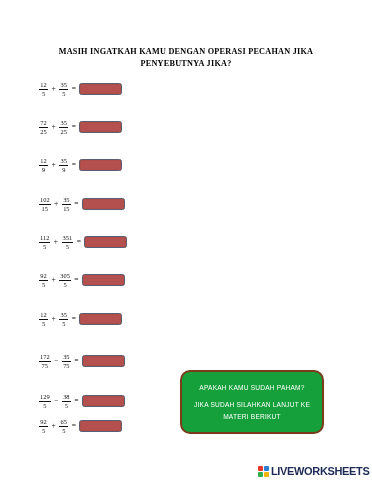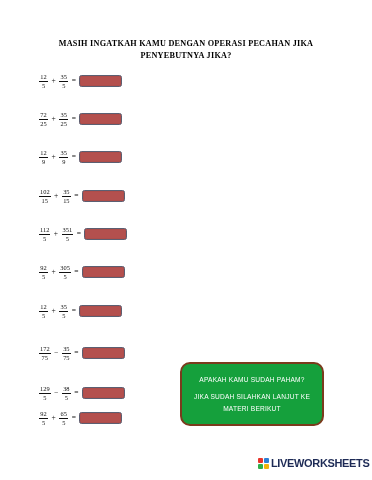--- a/index.html
+++ b/index.html
@@ -11,21 +11,21 @@
     height: 480px;
     background: #ffffff;
     font-family: "Liberation Serif", serif;
     position: relative;
     overflow: hidden;
   }
 
   #worksheet {
     position: absolute;
     left: 0;
-    top: 0;
+    top: 8px;
     width: 372px;
     height: 408px;
   }
 
   
   #title-block {
     position: absolute;
     left: 36px;
     top: 38px;
     width: 300px;

